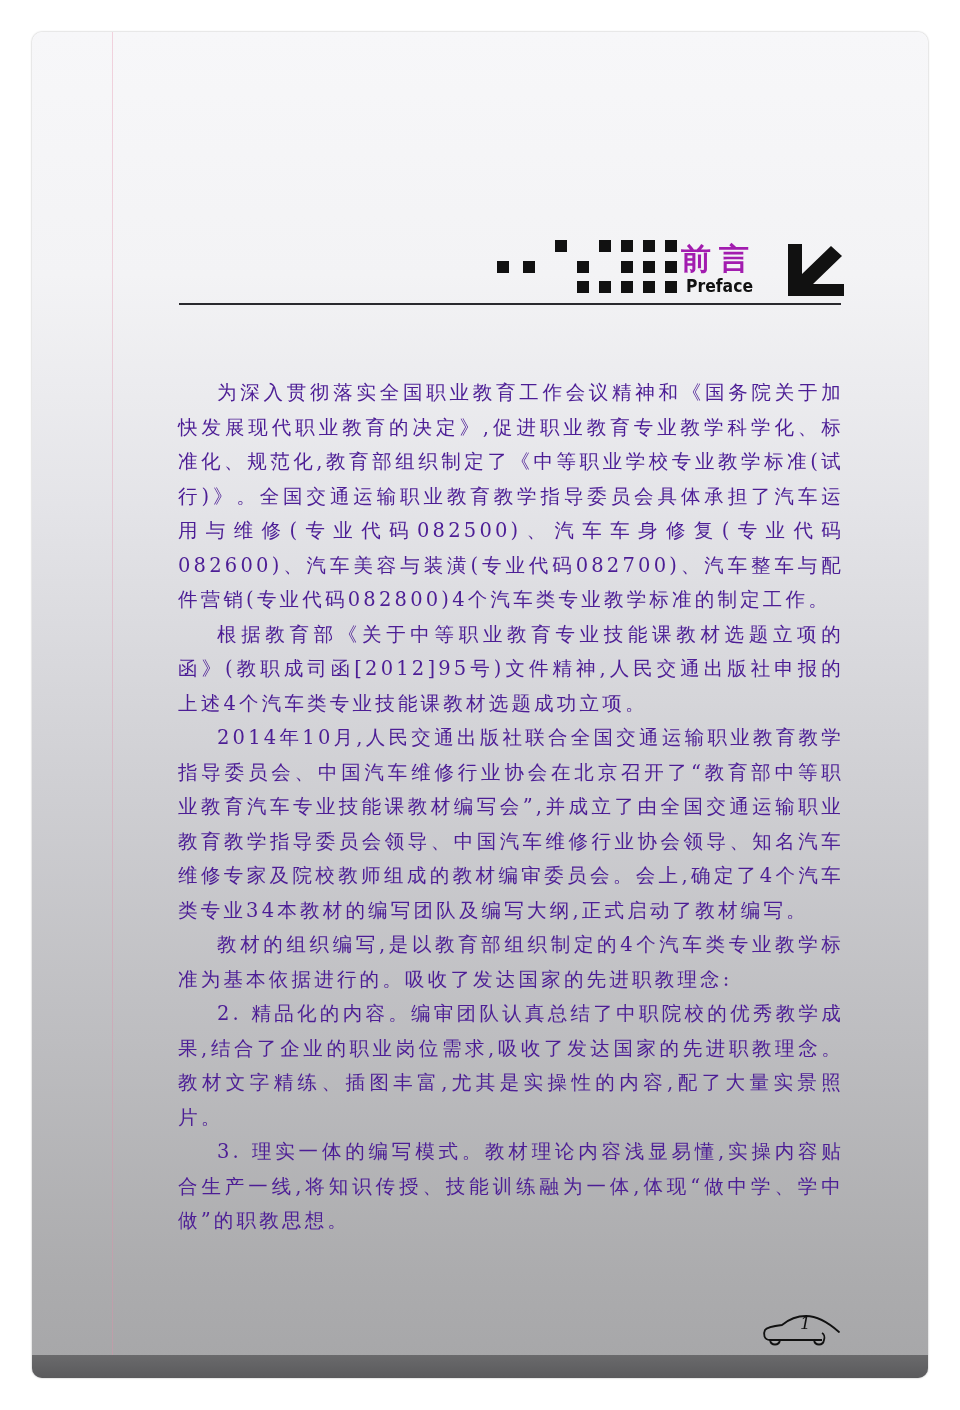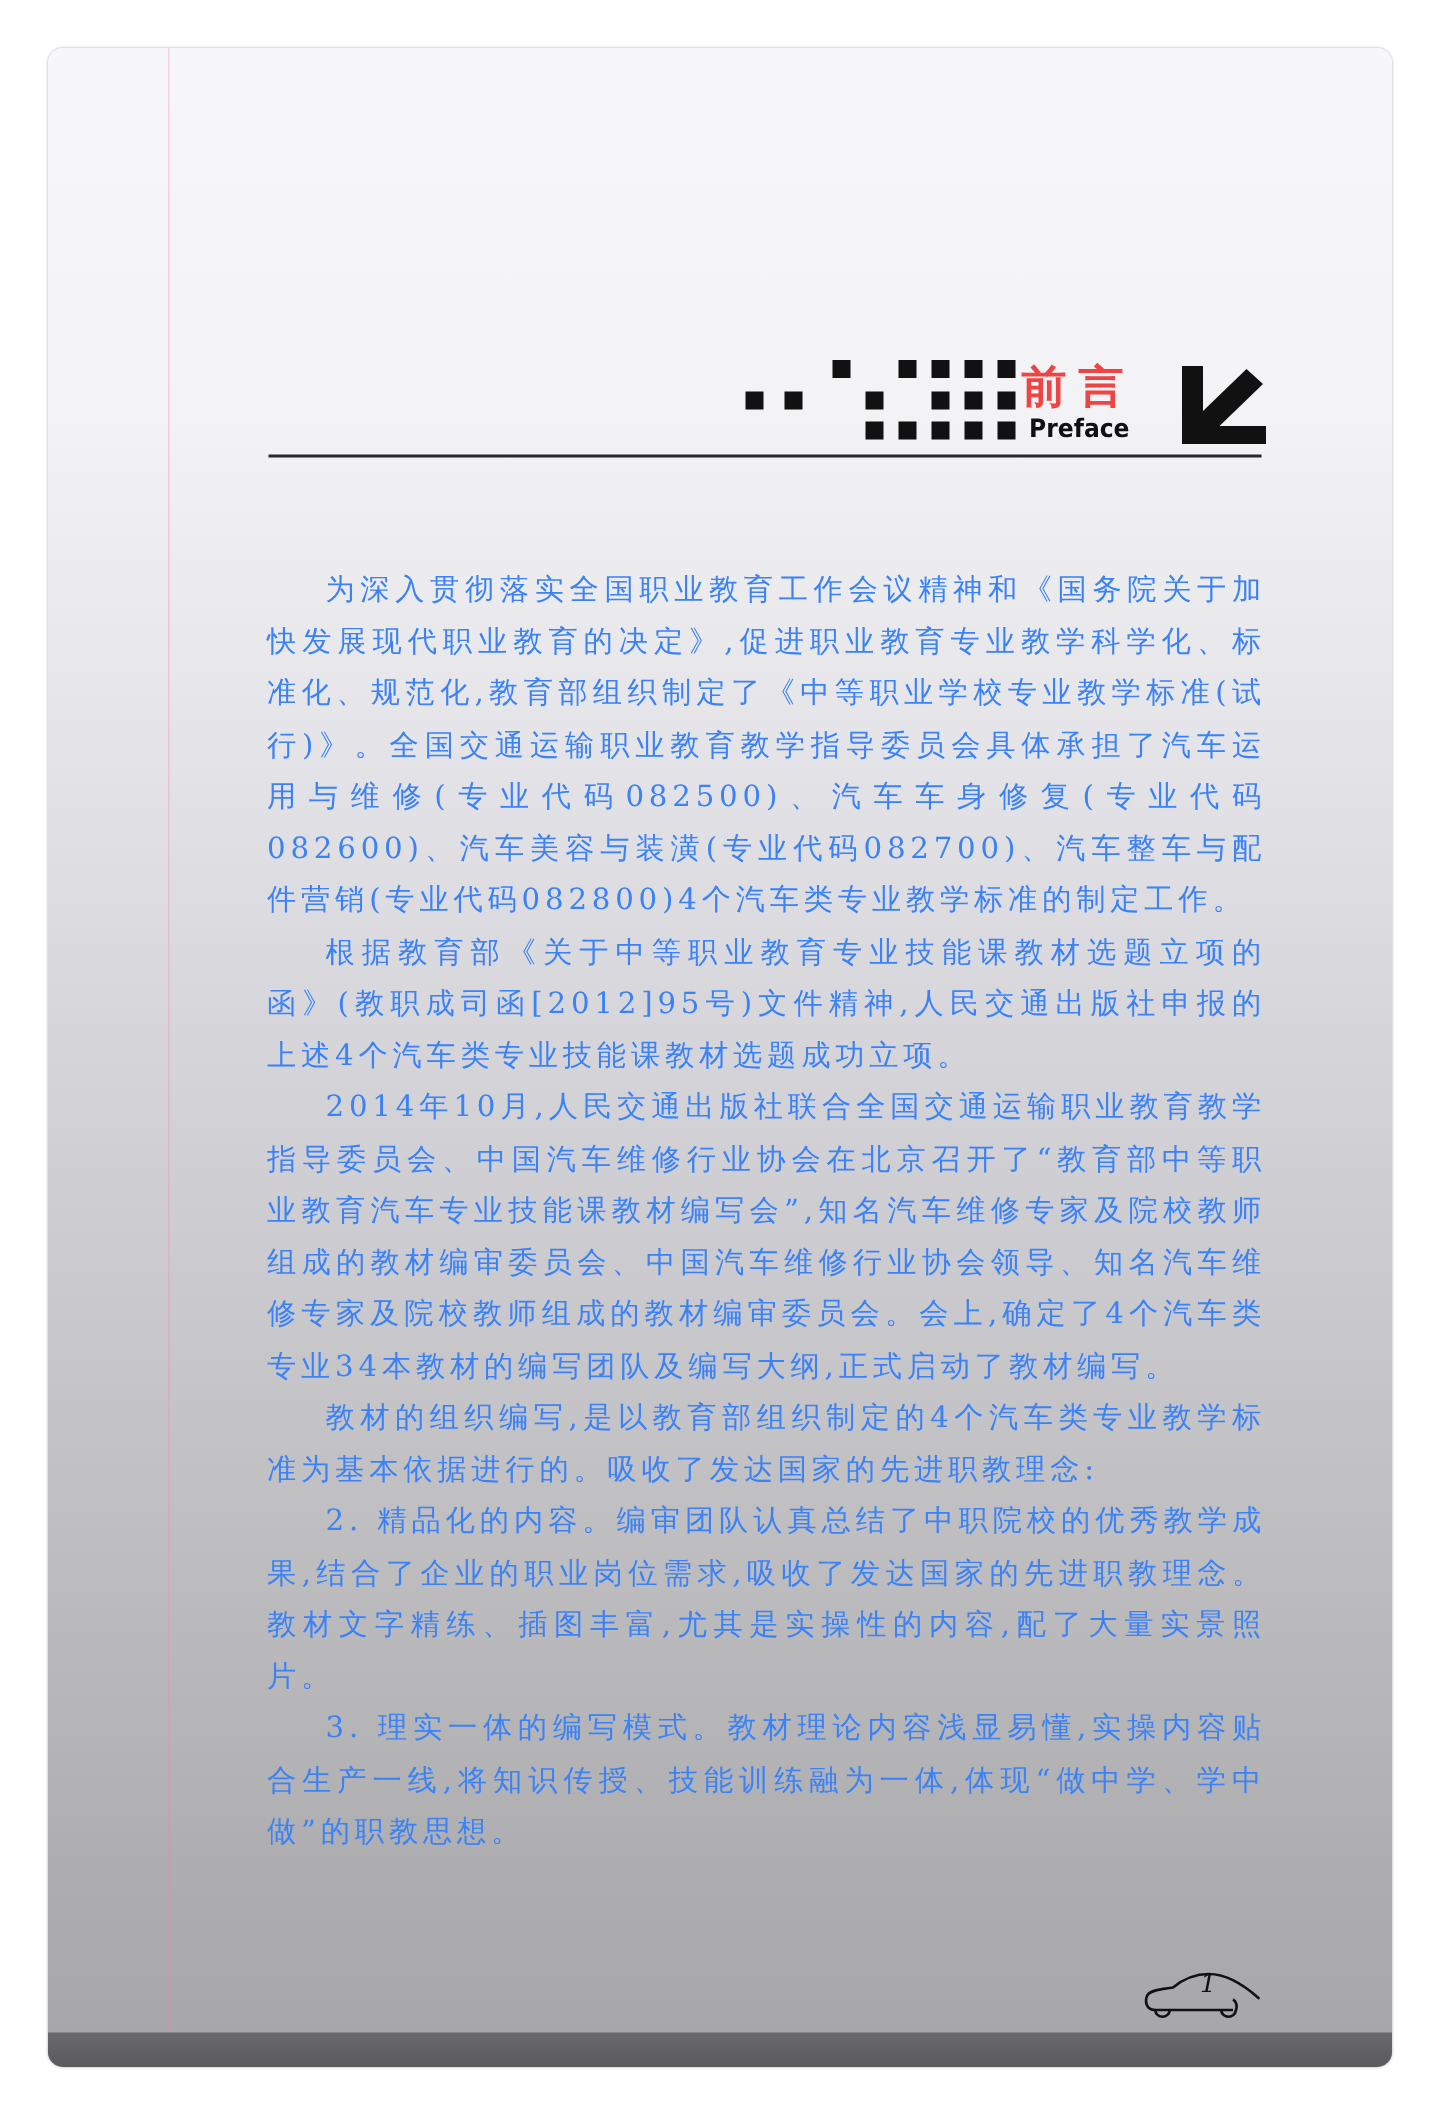--- a/index.html
+++ b/index.html
@@ -63,21 +63,21 @@
     height: 12px;
     background: #111;
   }
   .title-cn {
     position: absolute;
     left: 681px;
     top: 244px;
     font-family: "DejaVu Sans", "Liberation Sans", sans-serif;
     font-size: 30px;
     font-weight: bold;
-    color: #ef4444;
+    color: #a21caf;
     letter-spacing: 8px;
     line-height: 30px;
   }
   .title-en {
     position: absolute;
     left: 686px;
     top: 277px;
     font-family: "DejaVu Sans", "Liberation Sans", sans-serif;
     font-size: 17px;
     font-weight: bold;
@@ -100,21 +100,21 @@
     width: 662px;
     height: 2px;
     background: #2a2a2e;
   }
   
   .body-text {
     position: absolute;
     left: 178px;
     top: 376px;
     width: 666px;
-    color: #3b82f6;
+    color: #4c1d95;
     font-size: 19.5px;
     line-height: 34.5px;
     letter-spacing: 3.2px;
     text-align: justify;
   }
   .body-text p {
     margin: 0;
     text-indent: 2em;
   }
   .footer-car {
@@ -169,21 +169,21 @@
 
 <svg class="arrow-mark" viewBox="0 0 56 52">
   <polygon points="0,0 14,0 14,30 43,2 54,12 25,40 56,40 56,52 0,52" fill="#111"></polygon>
 </svg>
 
 <div class="divider"></div>
 
 <div class="body-text">
   <p>为深入贯彻落实全国职业教育工作会议精神和《国务院关于加快发展现代职业教育的决定》,促进职业教育专业教学科学化、标准化、规范化,教育部组织制定了《中等职业学校专业教学标准(试行)》。全国交通运输职业教育教学指导委员会具体承担了汽车运用与维修(专业代码082500)、汽车车身修复(专业代码082600)、汽车美容与装潢(专业代码082700)、汽车整车与配件营销(专业代码082800)4个汽车类专业教学标准的制定工作。</p>
   <p>根据教育部《关于中等职业教育专业技能课教材选题立项的函》(教职成司函[2012]95号)文件精神,人民交通出版社申报的上述4个汽车类专业技能课教材选题成功立项。</p>
-  <p>2014年10月,人民交通出版社联合全国交通运输职业教育教学指导委员会、中国汽车维修行业协会在北京召开了“教育部中等职业教育汽车专业技能课教材编写会”,知名汽车维修专家及院校教师组成的教材编审委员会、中国汽车维修行业协会领导、知名汽车维修专家及院校教师组成的教材编审委员会。会上,确定了4个汽车类专业34本教材的编写团队及编写大纲,正式启动了教材编写。</p>
+  <p>2014年10月,人民交通出版社联合全国交通运输职业教育教学指导委员会、中国汽车维修行业协会在北京召开了“教育部中等职业教育汽车专业技能课教材编写会”,并成立了由全国交通运输职业教育教学指导委员会领导、中国汽车维修行业协会领导、知名汽车维修专家及院校教师组成的教材编审委员会。会上,确定了4个汽车类专业34本教材的编写团队及编写大纲,正式启动了教材编写。</p>
   <p>教材的组织编写,是以教育部组织制定的4个汽车类专业教学标准为基本依据进行的。吸收了发达国家的先进职教理念:</p>
   <p>2. 精品化的内容。编审团队认真总结了中职院校的优秀教学成果,结合了企业的职业岗位需求,吸收了发达国家的先进职教理念。教材文字精练、插图丰富,尤其是实操性的内容,配了大量实景照片。</p>
   <p>3. 理实一体的编写模式。教材理论内容浅显易懂,实操内容贴合生产一线,将知识传授、技能训练融为一体,体现“做中学、学中做”的职教思想。</p>
 </div>
 
 <svg class="footer-car" viewBox="0 0 80 36">
   <path d="M8,28 C2,28 1,22 3,18 C5,15 12,14 20,13 C26,8 34,4 44,4 C56,4 68,12 77,20" fill="none" stroke="#111" stroke-width="1.8" stroke-linecap="round"></path>
   <path d="M8,28 L60,28" fill="none" stroke="#111" stroke-width="1.8"></path>
   <path d="M8,28 C9,34 17,34 18,28" fill="none" stroke="#111" stroke-width="1.8"></path>
   <path d="M52,28 C53,34 61,34 62,28 C63,25 62,22 60,21" fill="none" stroke="#111" stroke-width="1.8"></path>

